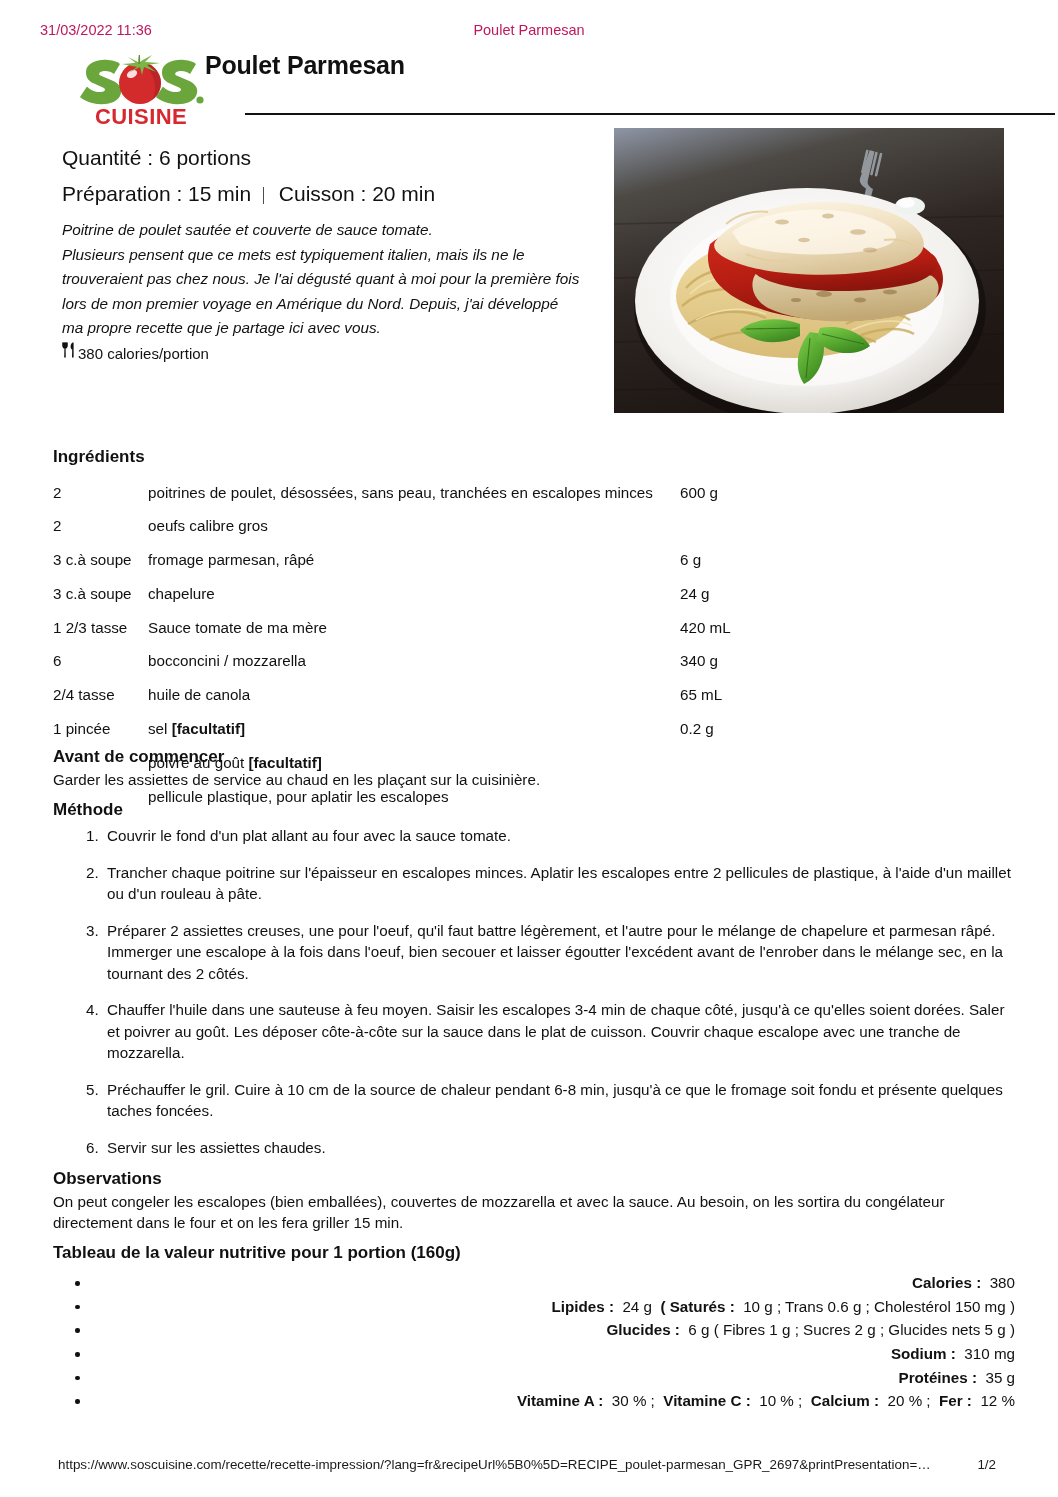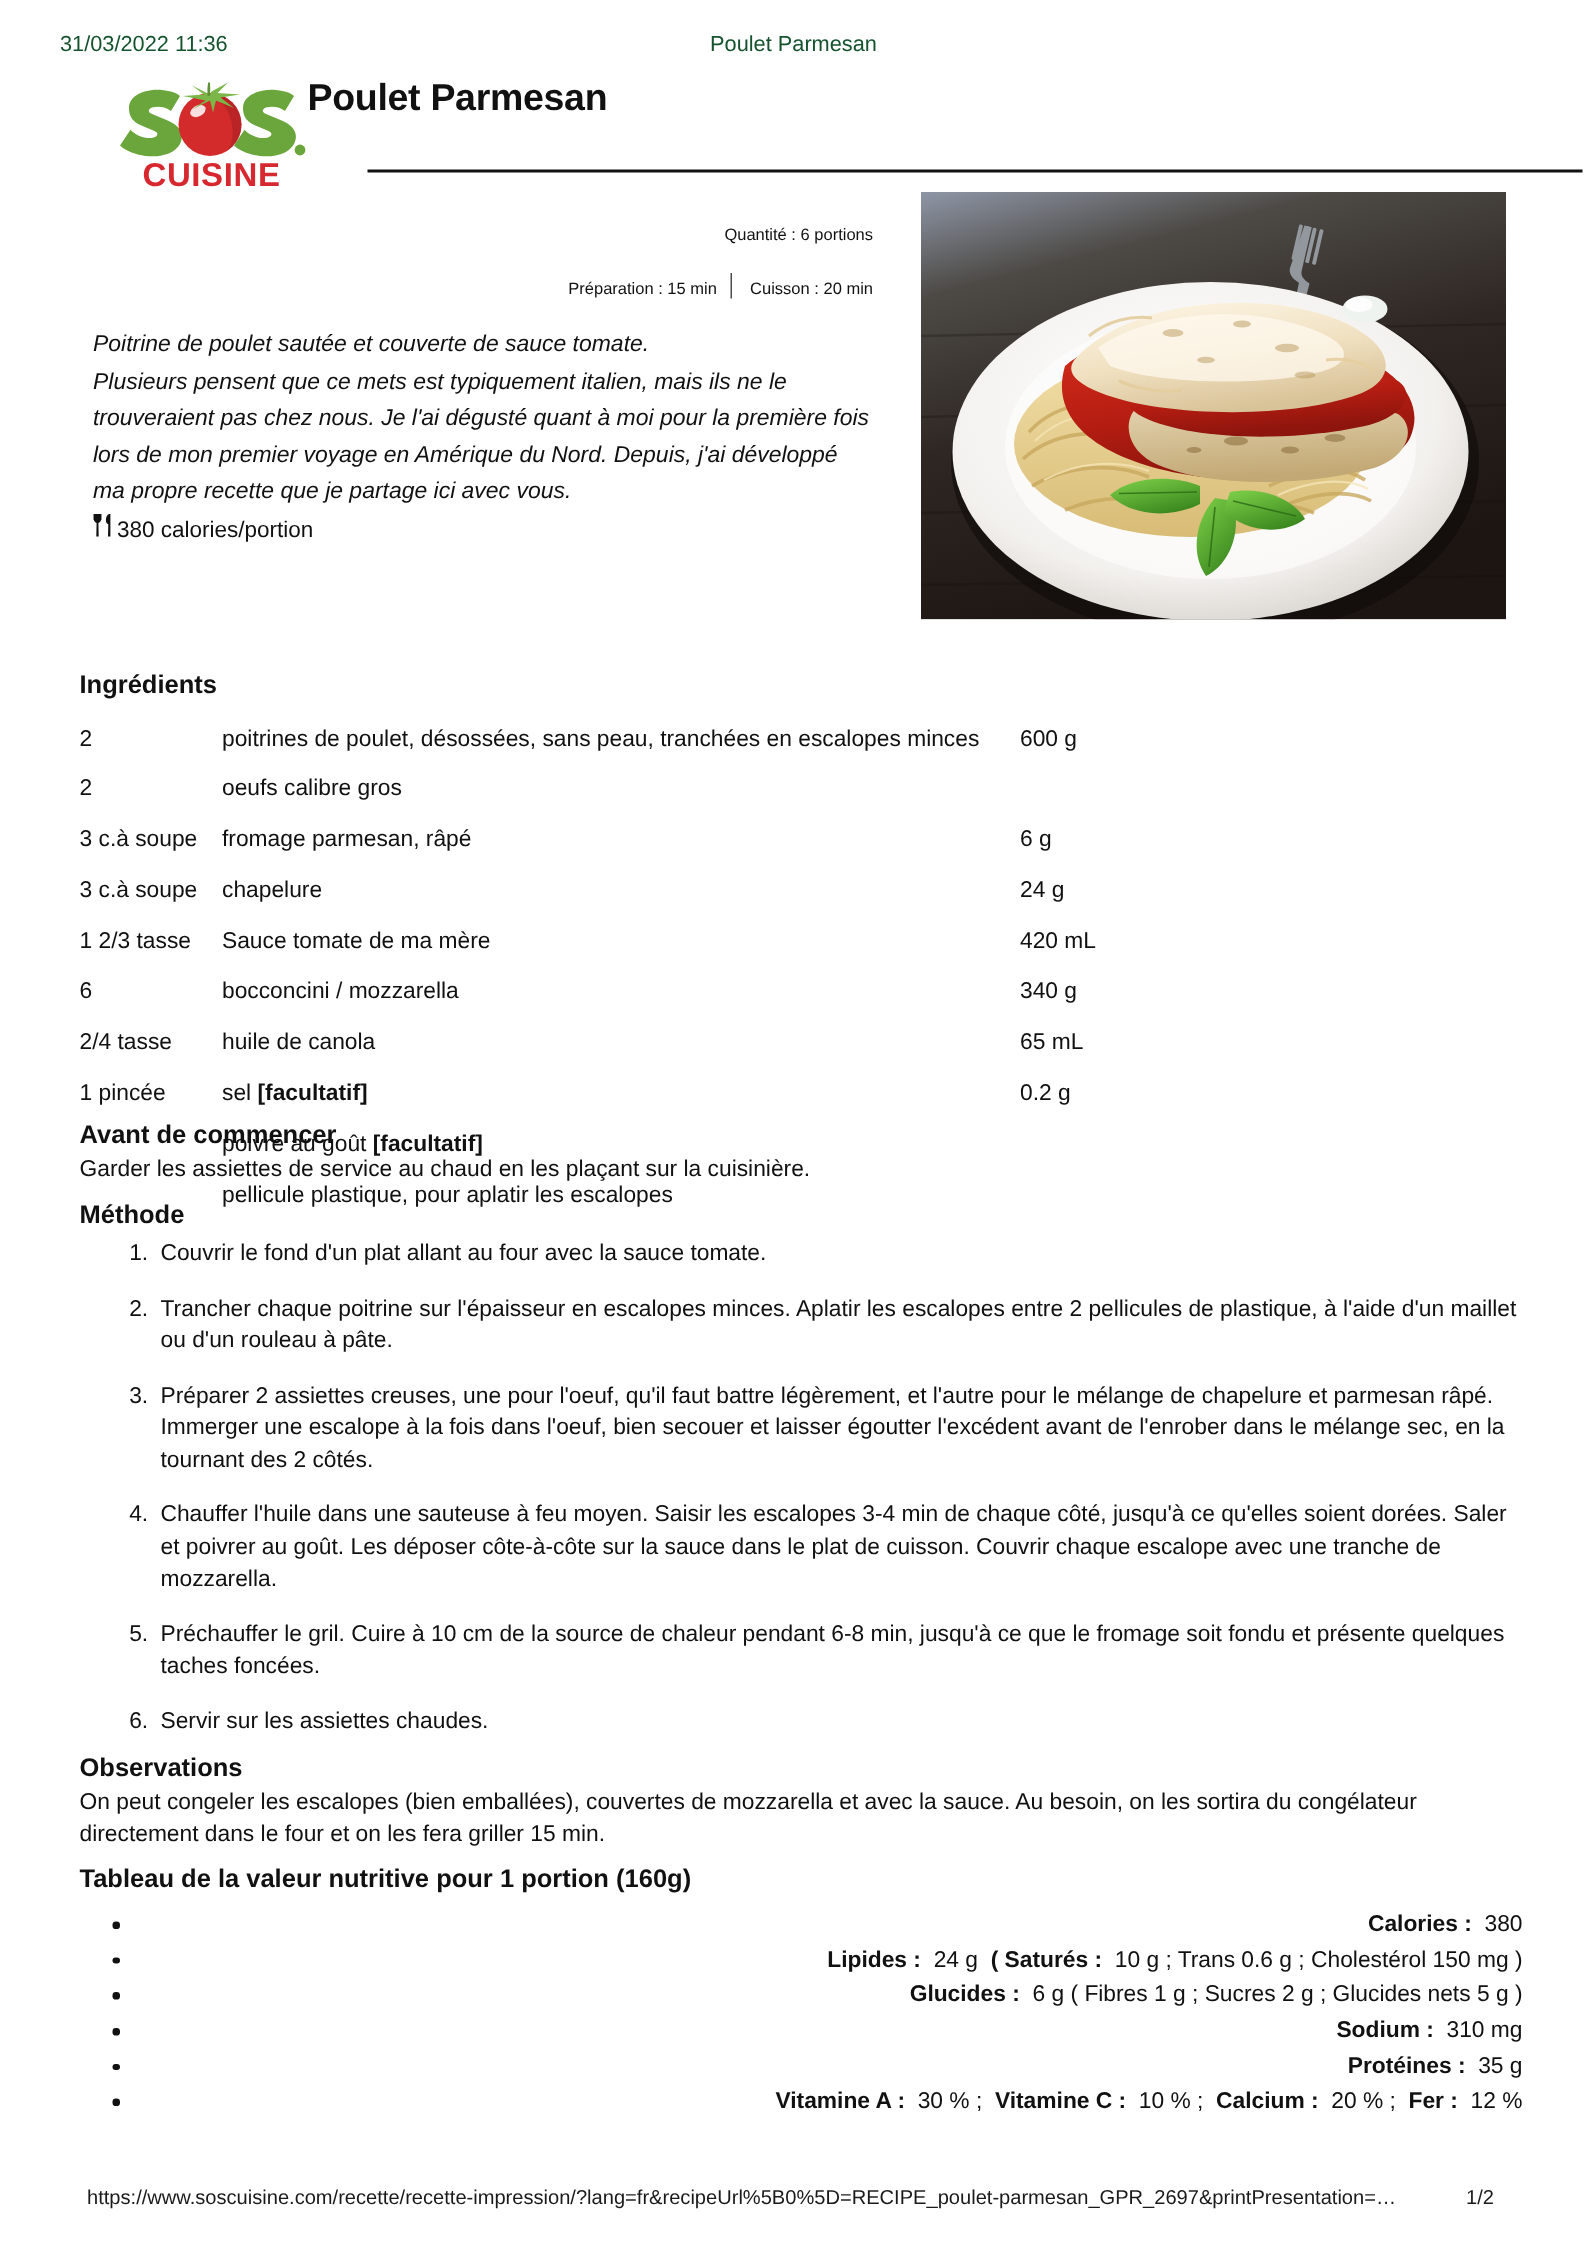--- a/index.html
+++ b/index.html
@@ -23,21 +23,21 @@
   }
 
   
   .print-head {
     position: absolute;
     top: 22px;
     left: 40px;
     right: 40px;
     height: 18px;
     font-size: 14.5px;
-    color: #14532d;
+    color: #be185d;
   }
   .print-head .ph-date { position: absolute; left: 0; top: 0; white-space: nowrap; }
   .print-head .ph-title { position: absolute; left: 0; right: 0; top: 0; text-align: center; }
 
   
   .rec-head {
     position: absolute;
     top: 46px;
     left: 40px;
     right: 40px;
@@ -80,25 +80,24 @@
   }
 
   
   .info {
     position: absolute;
     left: 62px;
     top: 146px;
     width: 520px;
   }
   .info-line {
-    font-size: 11px;
+    font-size: 21px;
     line-height: 23px;
     margin-bottom: 13px;
     white-space: nowrap;
-    text-align: right;
   }
   .sep-bar {
     display: inline-block;
     width: 1px;
     height: 17px;
     background: #4d4d4d;
     vertical-align: -3px;
     margin: 0 9px 0 6px;
   }
   .desc {

